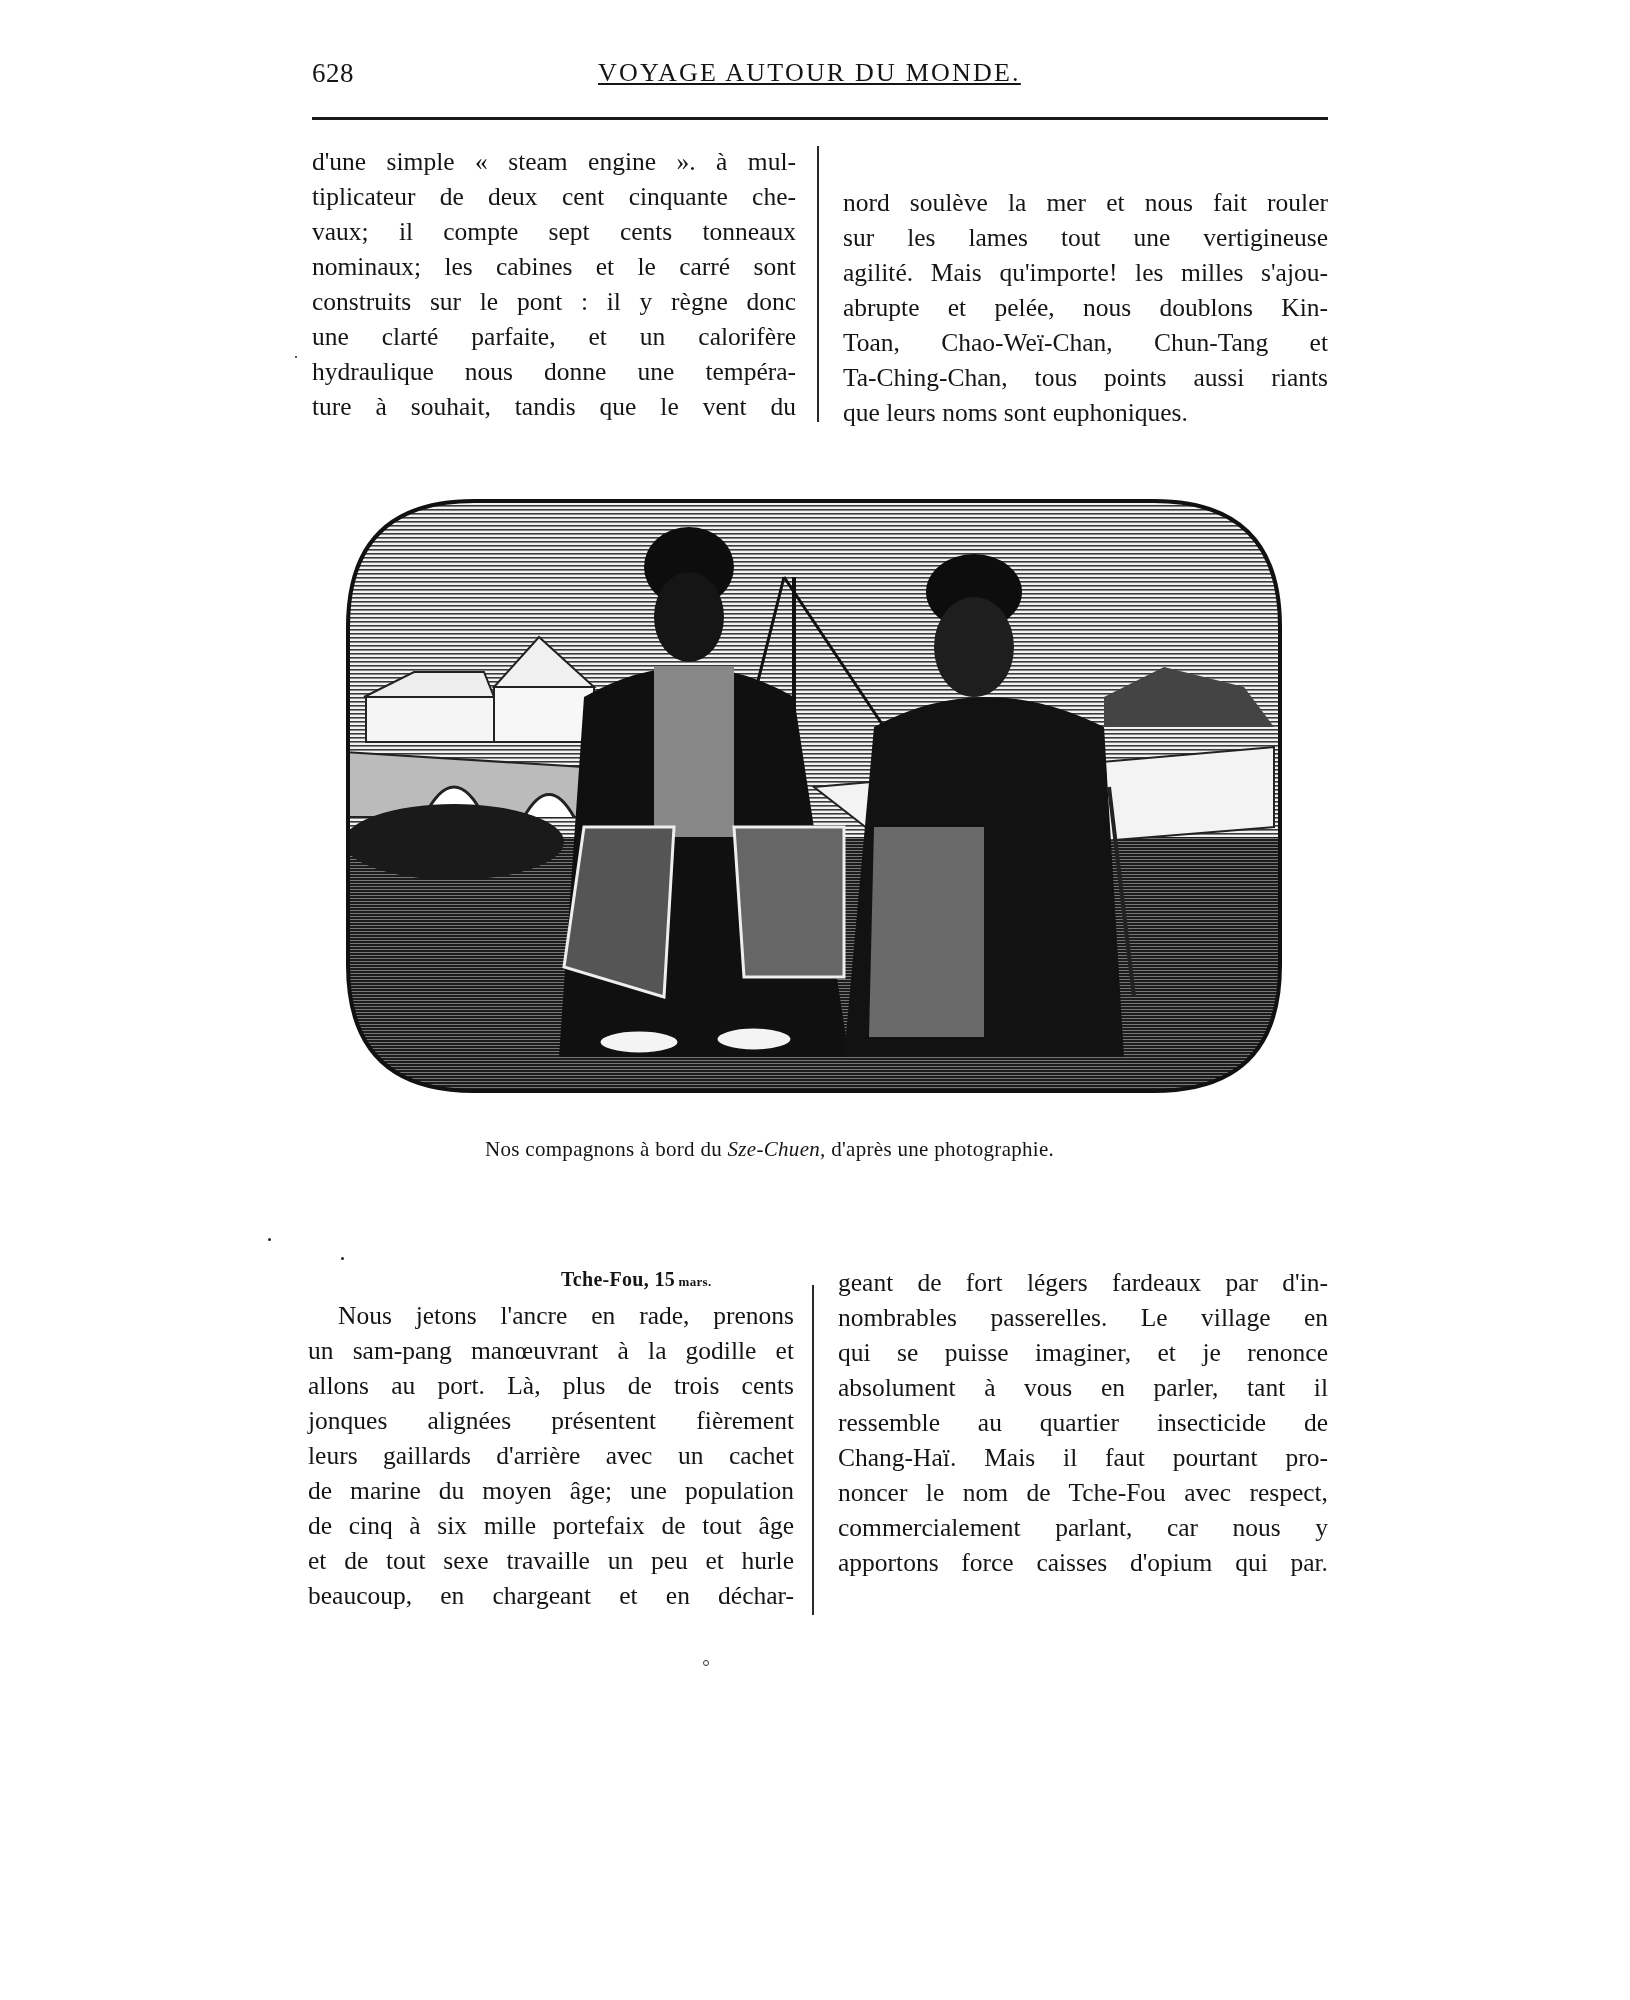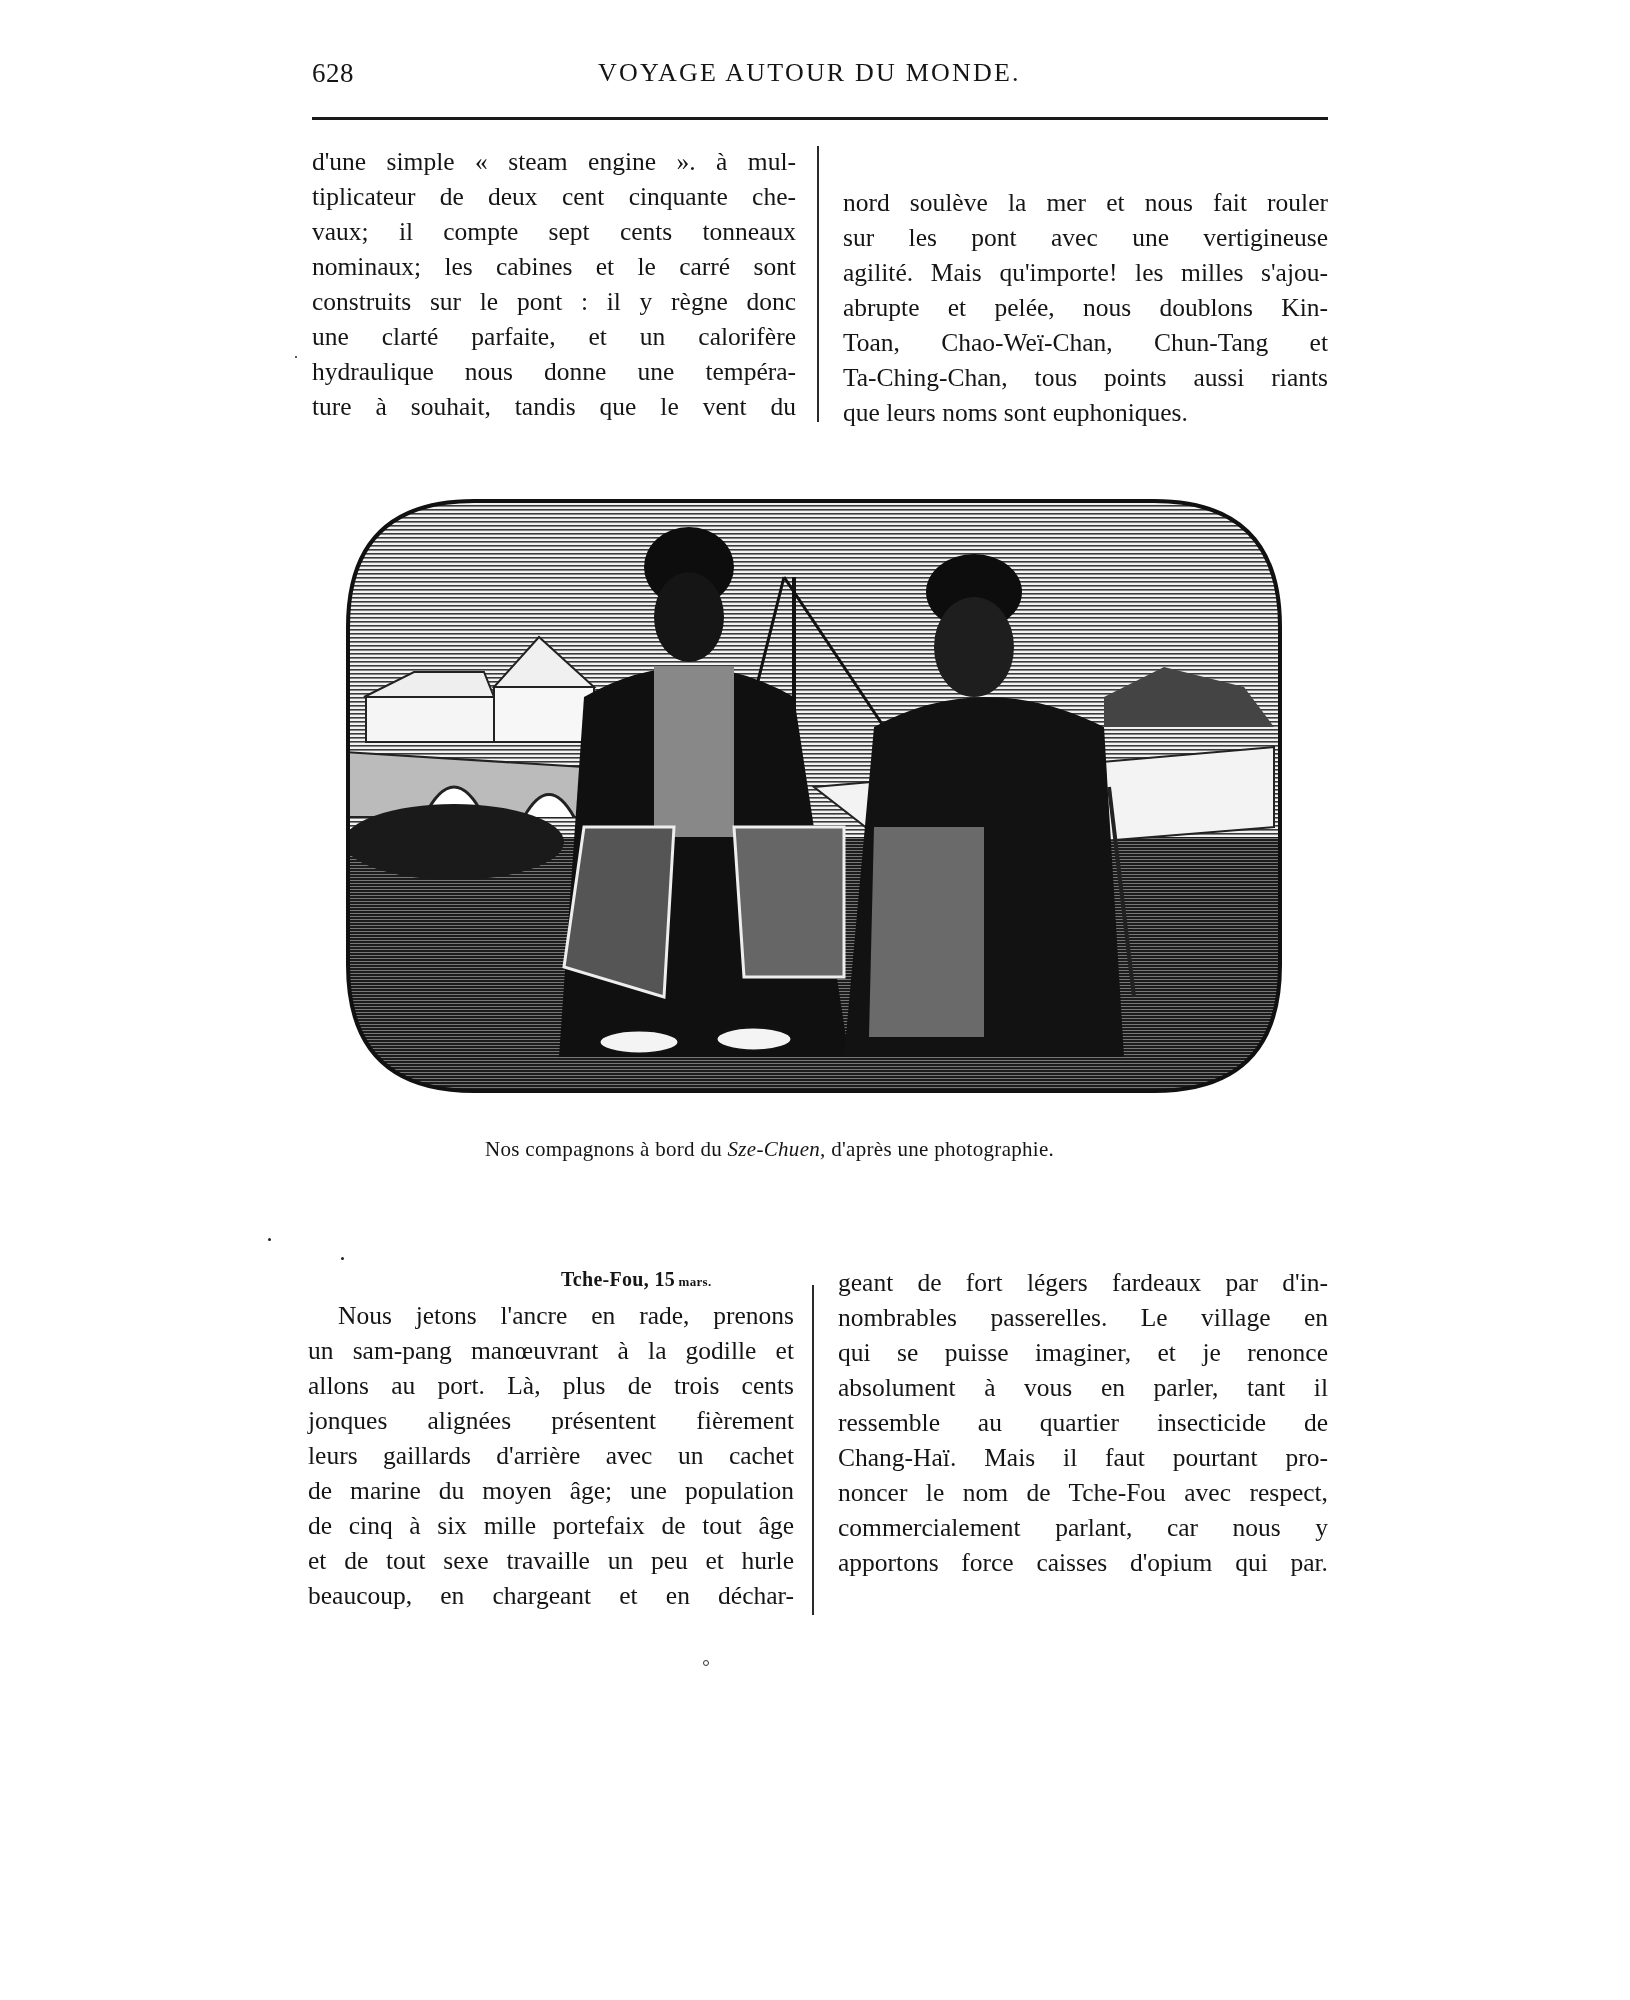--- a/index.html
+++ b/index.html
@@ -1,20 +1,20 @@
 <!DOCTYPE html>
 <html><head>
 <meta charset="utf-8">
 <style>
   html, body { margin: 0; padding: 0; background: #ffffff; }
   body { width: 1630px; height: 2000px; position: relative; overflow: hidden;
          font-family: "Liberation Serif", "DejaVu Serif", serif; color: #151515; }
   .running-head { position: absolute; left: 312px; top: 58px; width: 1016px; height: 40px; }
   .page-number { position: absolute; left: 0; top: 0; font-size: 27px; letter-spacing: 0.5px; }
-  .running-title { position: absolute; left: 286px; top: 0; font-size: 26px; letter-spacing: 2.2px; }
+  .running-title { position: absolute; left: 286px; top: 0; font-size: 26px; letter-spacing: 2.2px; text-decoration: underline; }
   .head-rule { position: absolute; left: 312px; top: 117px; width: 1016px; height: 3px; background: #1a1a1a; }
 
   .col { position: absolute; font-size: 25.5px; line-height: 35px; }
   .col .line { display: block; white-space: nowrap; text-align: justify; text-align-last: justify; height: 35px; }
   .col .line.last { text-align-last: left; }
   .col-left-top { left: 312px; top: 144px; width: 484px; }
   .col-right-top { left: 843px; top: 144px; width: 485px; margin-top: 41px; }
   .col-divider { position: absolute; width: 2px; background: #2a2a2a; }
   .div-top { left: 817px; top: 146px; height: 276px; }
   .div-bottom { left: 812px; top: 1285px; height: 330px; }
@@ -47,21 +47,21 @@
   <span class="line">vaux; il compte sept cents tonneaux</span>
   <span class="line">nominaux; les cabines et le carré sont</span>
   <span class="line">construits sur le pont : il y règne donc</span>
   <span class="line">une clarté parfaite, et un calorifère</span>
   <span class="line">hydraulique nous donne une tempéra-</span>
   <span class="line">ture à souhait, tandis que le vent du</span>
 </div>
 <div class="col-divider div-top"></div>
 <div class="col col-right-top">
   <span class="line">nord soulève la mer et nous fait rouler</span>
-  <span class="line">sur les pont avec une vertigineuse</span>
+  <span class="line">sur les lames tout une vertigineuse</span>
   <span class="line">agilité. Mais qu'importe! les milles s'ajou-</span>
   <span class="line">abrupte et pelée, nous doublons Kin-</span>
   <span class="line">Toan, Chao-Weï-Chan, Chun-Tang et</span>
   <span class="line">Ta-Ching-Chan, tous points aussi riants</span>
   <span class="line last">que leurs noms sont euphoniques.</span>
 </div>
 
 <div class="figure">
   <svg viewBox="0 0 940 598" preserveAspectRatio="none">
     <defs>

